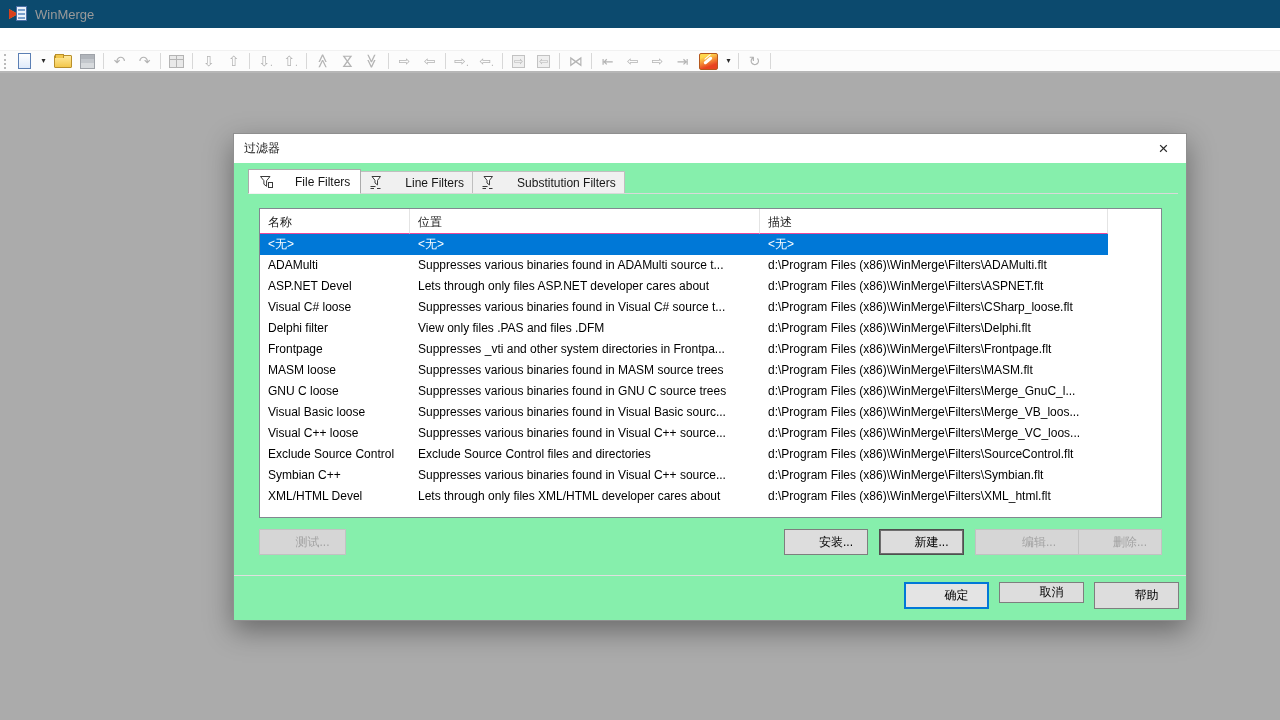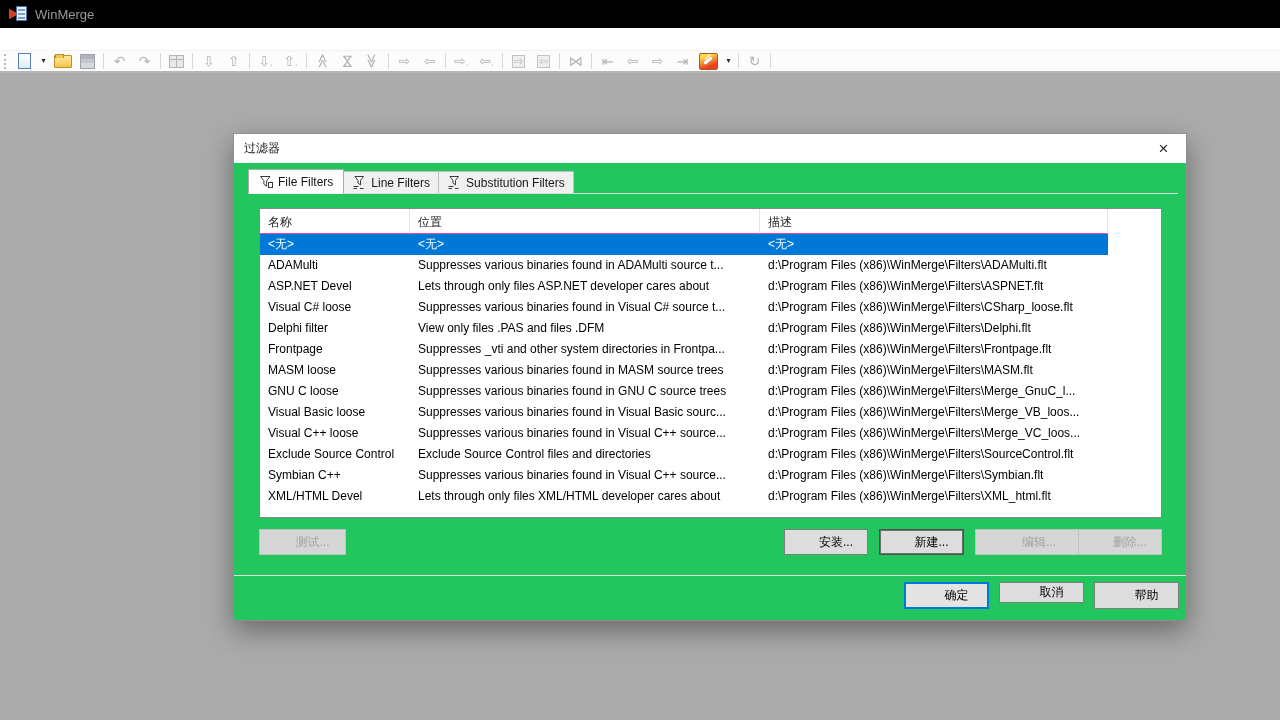--- a/index.html
+++ b/index.html
@@ -1,20 +1,20 @@
 <!DOCTYPE html>
 <html style="--accent: #0078d7; --selection: #0078d7;"><head>
 <meta charset="utf-8">
 <style>
   * { margin:0; padding:0; box-sizing:border-box; }
   html,body { width:1280px; height:720px; overflow:hidden; }
   body { font-family:"Liberation Sans","DejaVu Sans",sans-serif; background:#ababab; position:relative; }
 
   
-  .titlebar { position:absolute; top:0; left:0; width:1280px; height:28px; background:#000000; display:flex; align-items:center; padding-left:9px; }
+  .titlebar { position:absolute; top:0; left:0; width:1280px; height:28px; background:#0c4a6e; display:flex; align-items:center; padding-left:9px; }
   .app-icon { width:18px; height:16px; position:relative; }
   .app-icon .doc { position:absolute; right:0; top:0; width:11px; height:15px; background:#eaf1fa; border:1px solid #4a6fa5; }
   .app-icon .doc i { display:block; height:2px; background:#7aa0cc; margin:2px 1px 0 1px; }
   .app-icon .arrow { position:absolute; left:0; top:3px; width:0; height:0; border-top:5px solid transparent; border-bottom:5px solid transparent; border-left:9px solid #d8401c; filter:drop-shadow(0 0 0.5px #f6a23a); }
   .app-title { margin-left:8px; font-size:13px; color:#9a9a9a; }
 
   .menubar { position:absolute; top:28px; left:0; width:1280px; height:22px; background:#fff; display:flex; align-items:center; padding-left:2px; font-size:12px; color:#1b1b1b; }
   .menu-item { padding:4px 9px; cursor:default; }
 
   .toolbar { position:absolute; top:50px; left:0; width:1280px; height:23px; background:#fcfcfc; border-top:1px solid #f1f1f1; border-bottom:2px solid #b6b6b6; display:flex; align-items:center; padding-left:3px; }
@@ -36,27 +36,27 @@
   .ic-grid::before { content:""; width:13px; height:11px; border:1px solid #b4b4b4; display:block; background:
       linear-gradient(#b4b4b4,#b4b4b4) 50% 0/1px 100% no-repeat,
       linear-gradient(#b4b4b4,#b4b4b4) 0 3px/100% 1px no-repeat, #e9e9e9; }
   .ic-options { width:27px; }
   .ic-options::before { content:""; width:17px; height:15px; border-radius:2px; background:linear-gradient(160deg,#ffd84d 20%,#e8431f 75%); border:1px solid #b5581d; display:block; }
   .ic-options::after { content:""; position:absolute; left:8px; top:7px; width:10px; height:3px; background:#fff; border-radius:2px; transform:rotate(-40deg); box-shadow:2px -3px 0 -1px #fff; }
 
   .client { position:absolute; top:73px; left:0; width:1280px; height:647px; background:#ababab; }
 
   
-  .dialog { position:absolute; left:233px; top:133px; width:954px; height:488px; background:#22c55e; border:1px solid #8f8f8f; box-shadow:0 10px 26px rgba(0,0,0,.38); }
+  .dialog { position:absolute; left:233px; top:133px; width:954px; height:488px; background:#86efac; border:1px solid #8f8f8f; box-shadow:0 10px 26px rgba(0,0,0,.38); }
   .dlg-titlebar { position:absolute; top:0; left:0; right:0; height:29px; background:#fff; display:flex; align-items:center; padding-left:10px; }
   .dlg-title { font-size:12px; color:#161616; }
   .dlg-close { position:absolute; top:0; right:0; width:45px; height:29px; display:flex; align-items:center; justify-content:center; font-size:17px; color:#2b2b2b; font-weight:300; }
 
   .tabs { position:absolute; left:14px; top:34px; right:8px; height:26px; display:flex; align-items:flex-end; border-bottom:1px solid #d9d9d9; }
-  .tab { height:22px; display:flex; align-items:center; gap:4px; padding:0 8px; font-size:12px; color:#161616; background:#f0f0f0; border:1px solid #bfbfbf; border-bottom:none; margin-right:-1px; position:relative; }
+  .tab { height:22px; display:flex; align-items:center; gap:21px; padding:0 8px; font-size:12px; color:#161616; background:#f0f0f0; border:1px solid #bfbfbf; border-bottom:none; margin-right:-1px; position:relative; }
   .tab.active { height:25px; background:#fff; border-color:#ababab; z-index:2; margin-bottom:-1px; border-bottom:1px solid #f3f3f3; padding:0 10px; }
   .tab svg { flex:none; }
 
   .filter-list { position:absolute; left:25px; top:74px; width:903px; height:310px; background:#fff; border:1px solid #828790; overflow:hidden; font-size:12px; }
   .list-header { display:flex; height:25px; color:#1a1a1a; }
   .hcell { padding:5px 0 0 8px; border-right:1px solid #e4e4e4; border-bottom:1px solid #ec4899; white-space:nowrap; overflow:hidden; }
   .hcell:nth-child(1) { width:150px; }
   .hcell:nth-child(2) { width:350px; }
   .hcell:nth-child(3) { width:348px; }
   .list-row { display:flex; width:848px; height:21px; line-height:21px; color:#000; }

